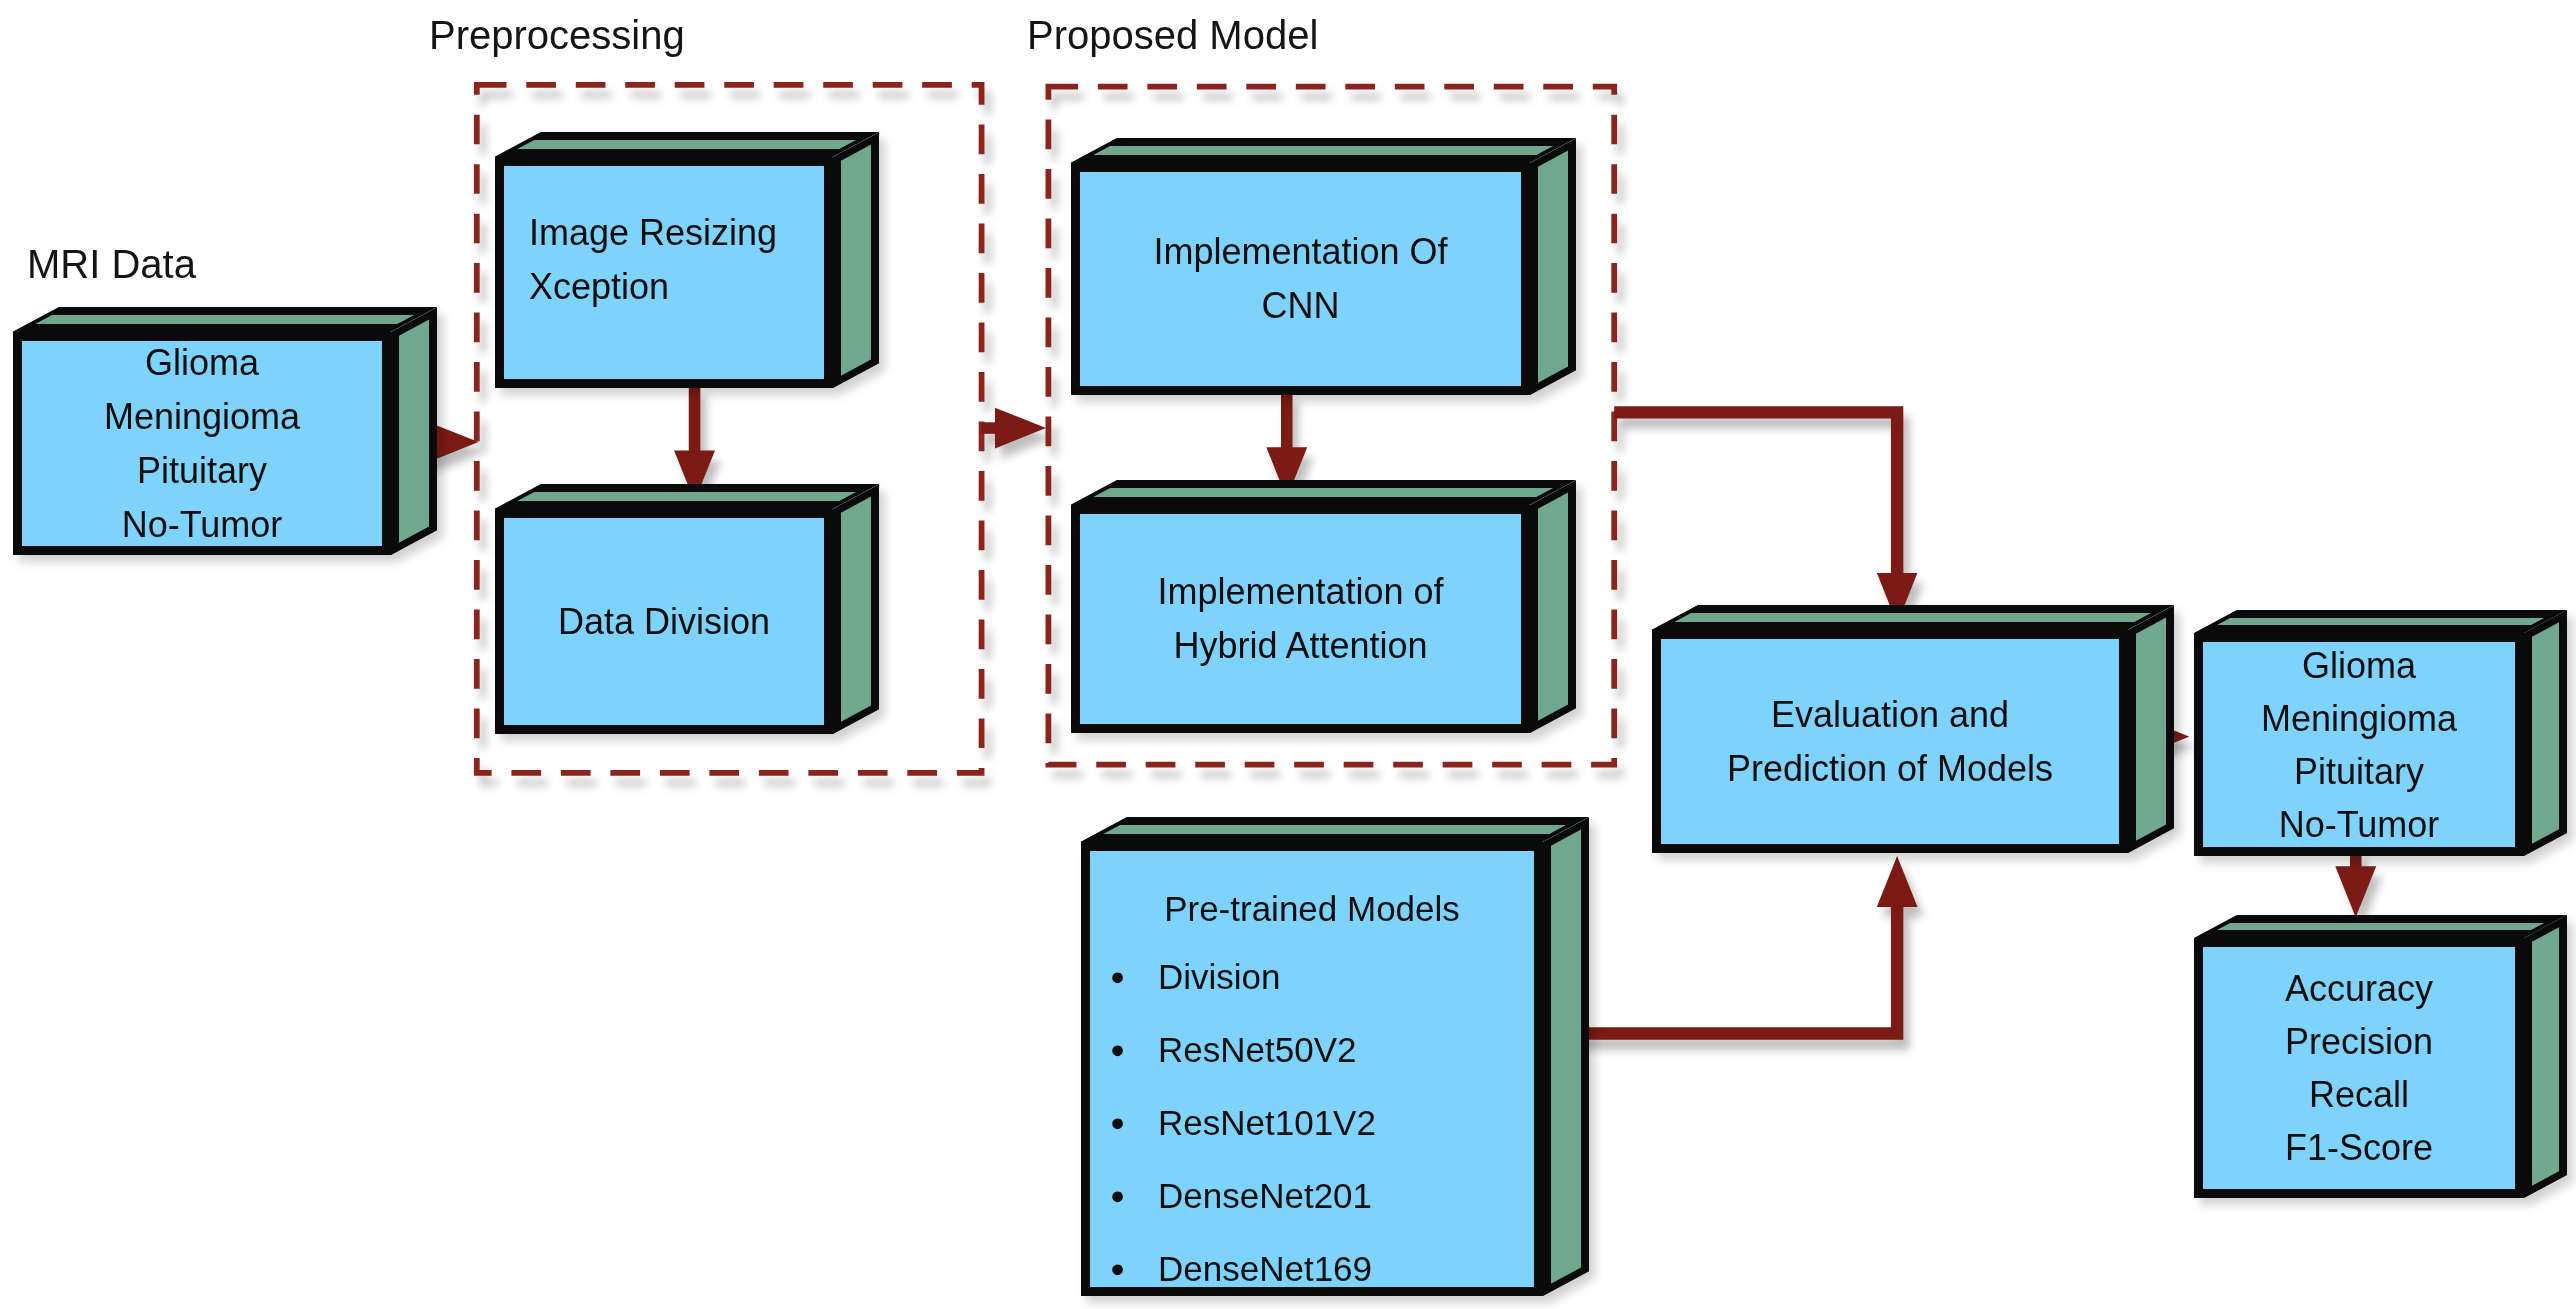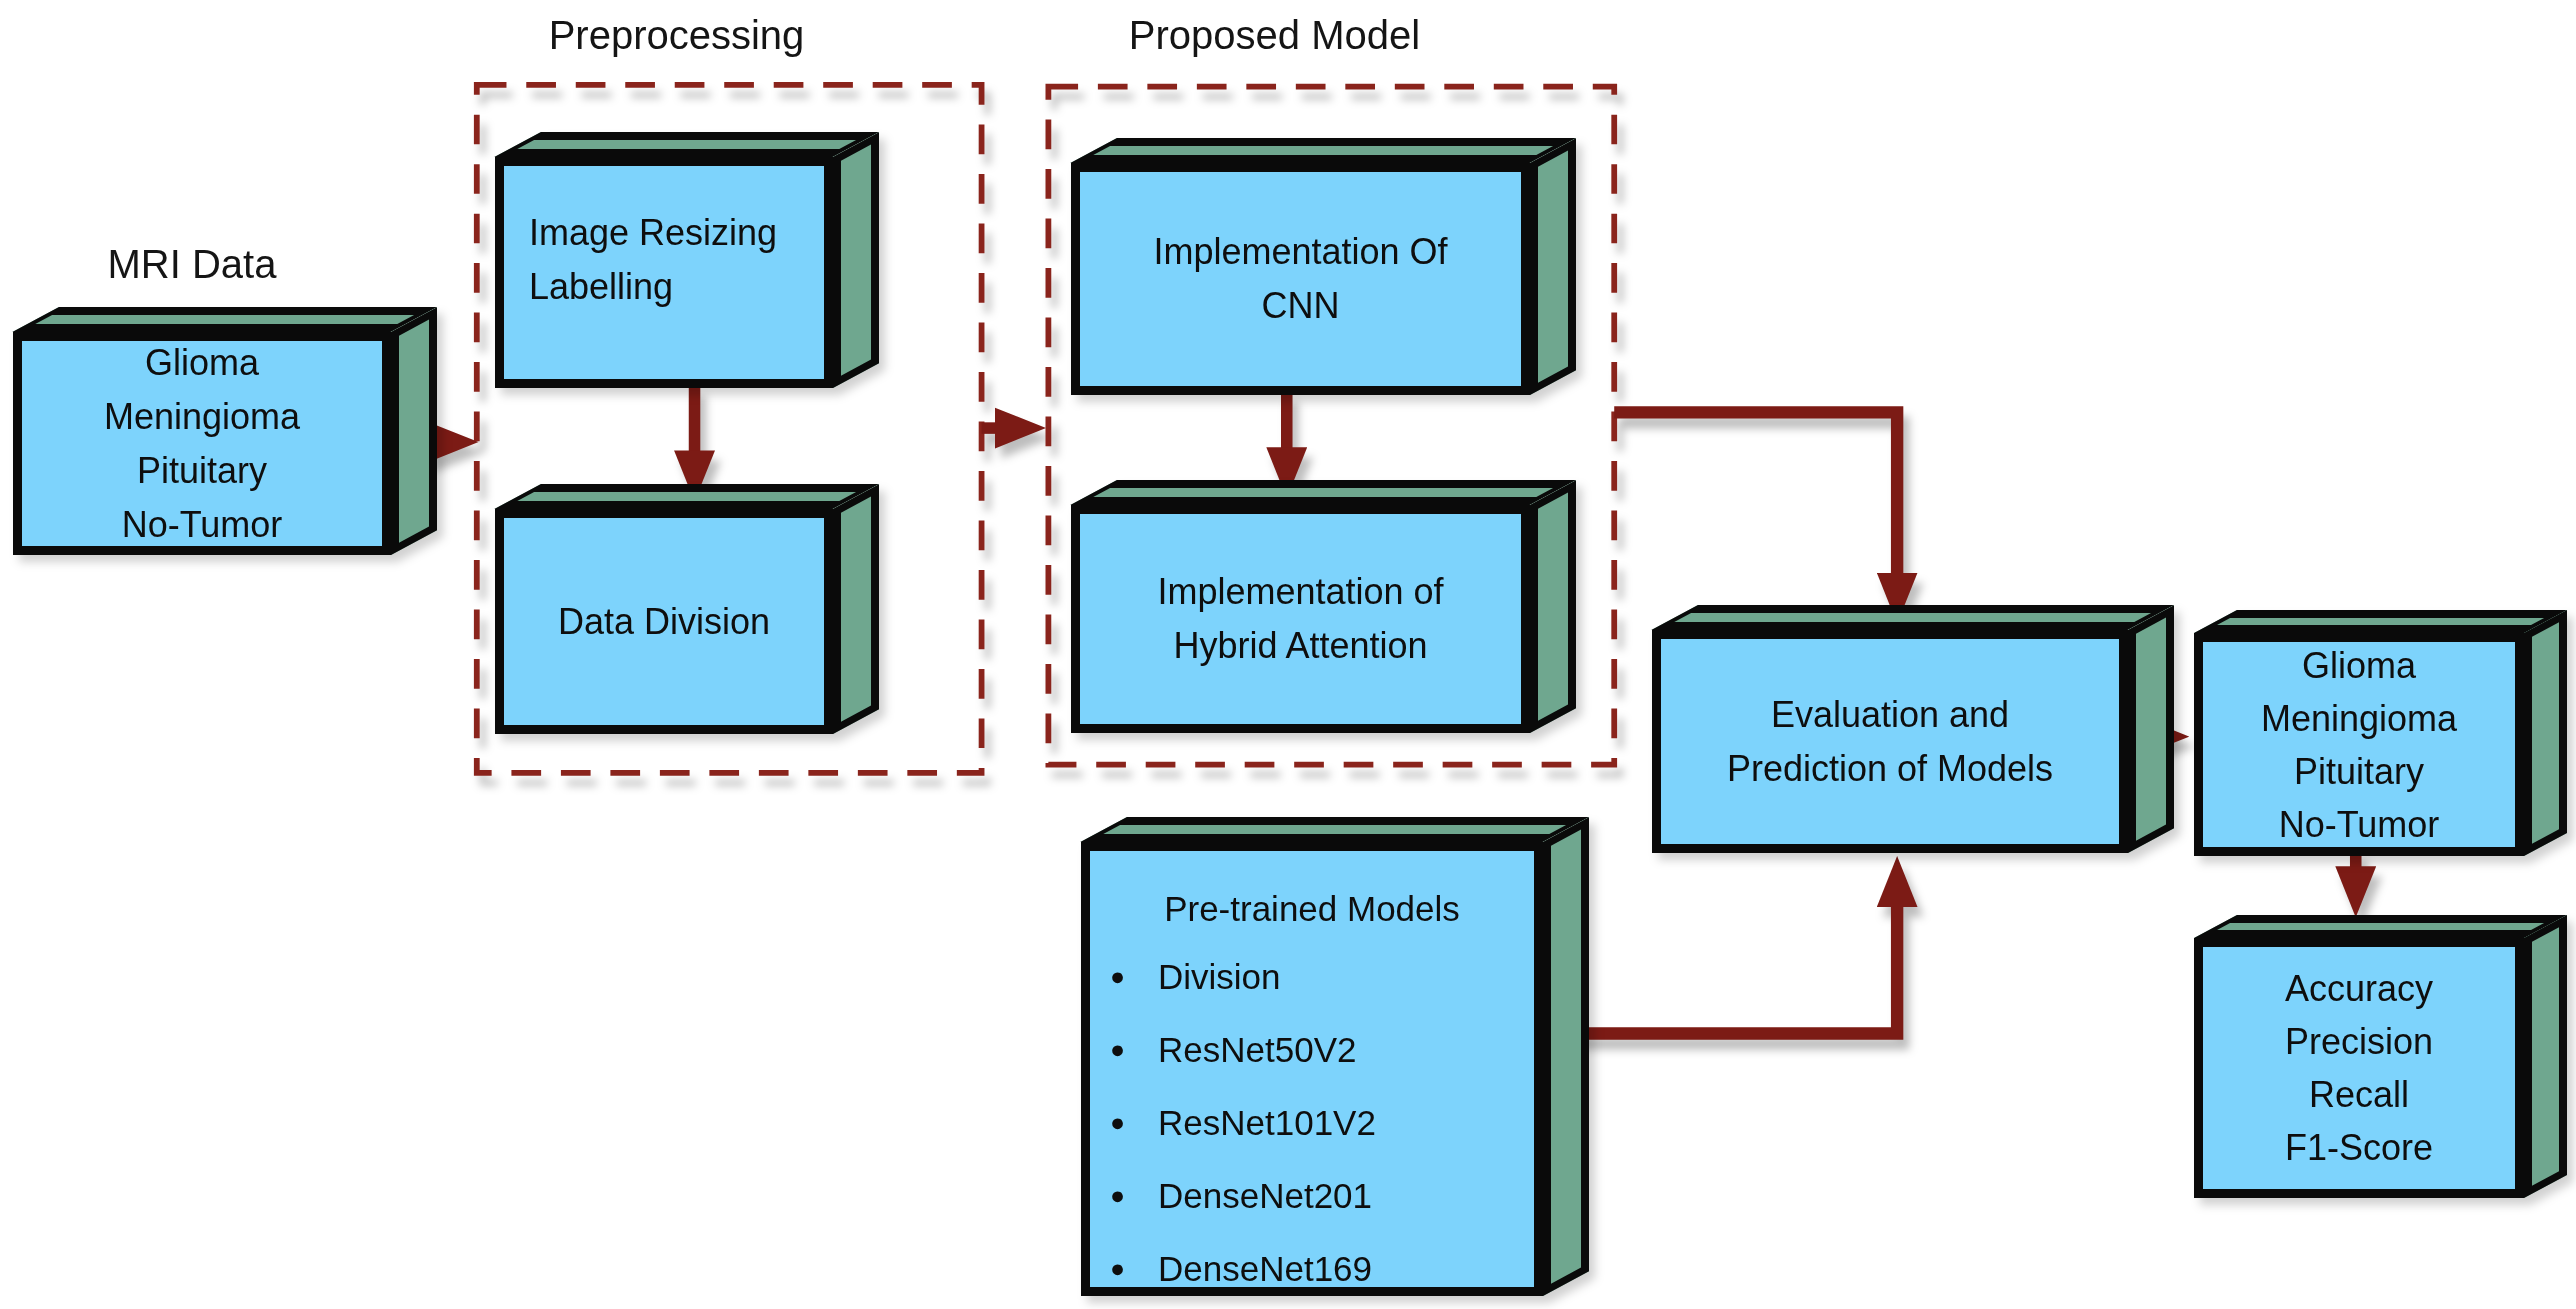--- a/index.html
+++ b/index.html
@@ -7,21 +7,21 @@
     position:relative; width:2576px; height:1309px; overflow:hidden;
     background:#ffffff;
     font-family:"Liberation Sans","DejaVu Sans",sans-serif;
     color:#0e0e0e;
   }
   
   #connectors { position:absolute; left:0; top:0; width:2576px; height:1309px;
     filter:drop-shadow(6.6px 10px 4.1px rgba(0,0,0,0.26)); }
   
   .sect-title {
-    position:absolute; text-align:center; font-size:40px; line-height:46px;
+    position:absolute; font-size:40px; line-height:46px;
     color:#151515; letter-spacing:0px; white-space:nowrap;
   }
   
   .box3d { position:absolute; filter:drop-shadow(6.6px 7.4px 5px rgba(0,0,0,0.18)); }
   .box3d .facet { position:absolute; background:#6fa78f; border:8.2px solid #0a0a0a; box-sizing:border-box; }
   .box3d .topf  { left:var(--dx); top:0; width:var(--w); height:var(--dy);
                   transform:skewX(-61.8deg); transform-origin:0 0; }
   .box3d .sidef { left:var(--w); top:var(--dy); width:var(--dx); height:var(--h);
                   transform:skewY(-28.2deg); transform-origin:0 0; }
   .box3d .front {
@@ -78,21 +78,21 @@
       <span>Pituitary</span>
       <span>No-Tumor</span>
     </div>
   </div>
 
   <div class="box3d" style="--w:338px; --h:231px; --dx:46px; --dy:25px; left:495px; top:132px; width:384px; height:256px;">
     <div class="facet topf"></div>
     <div class="facet sidef"></div>
     <div class="front align-left" style="text-align:left;">
       <span>Image Resizing</span>
-      <span>Labelling</span>
+      <span>Xception</span>
     </div>
   </div>
 
   <div class="box3d" style="--w:338px; --h:225px; --dx:46px; --dy:25px; left:495px; top:484px; width:384px; height:250px;">
     <div class="facet topf"></div>
     <div class="facet sidef"></div>
     <div class="front">
       <span>Data Division</span>
     </div>
   </div>

